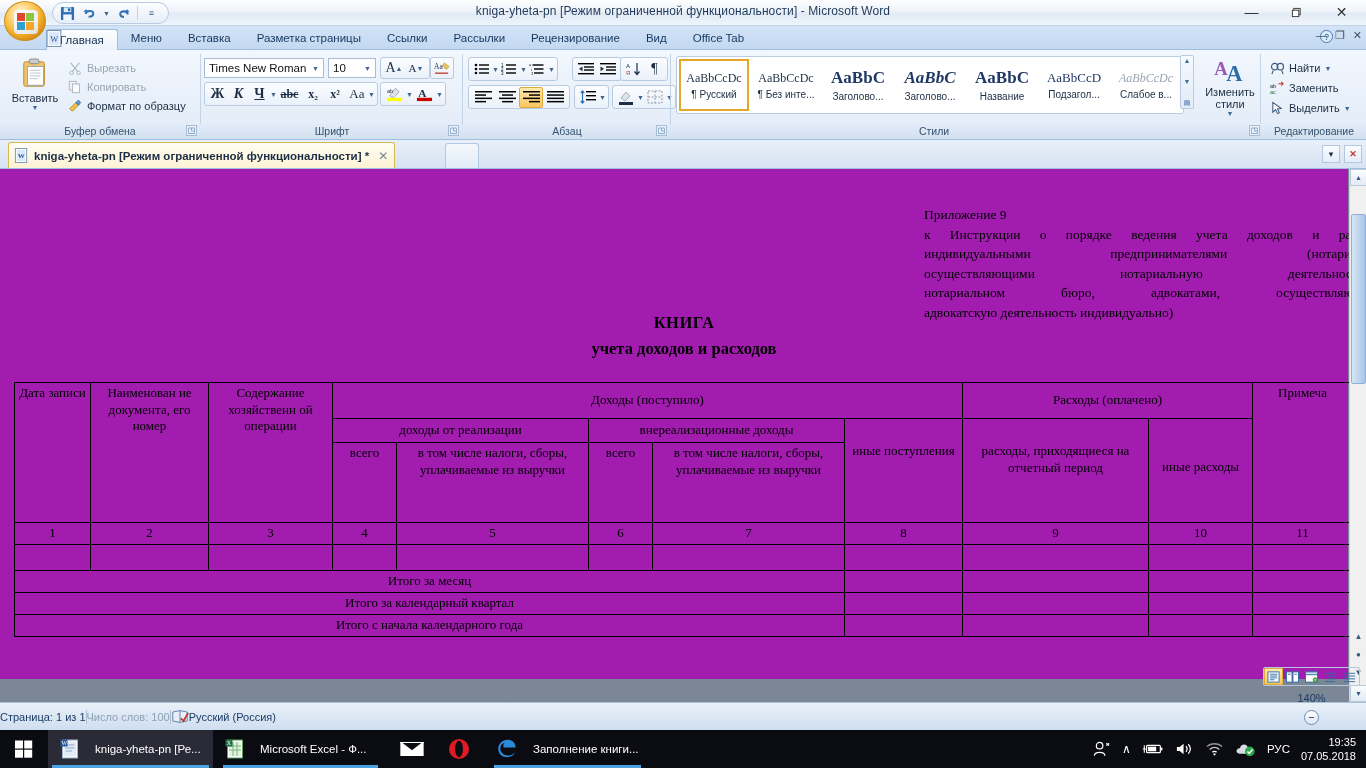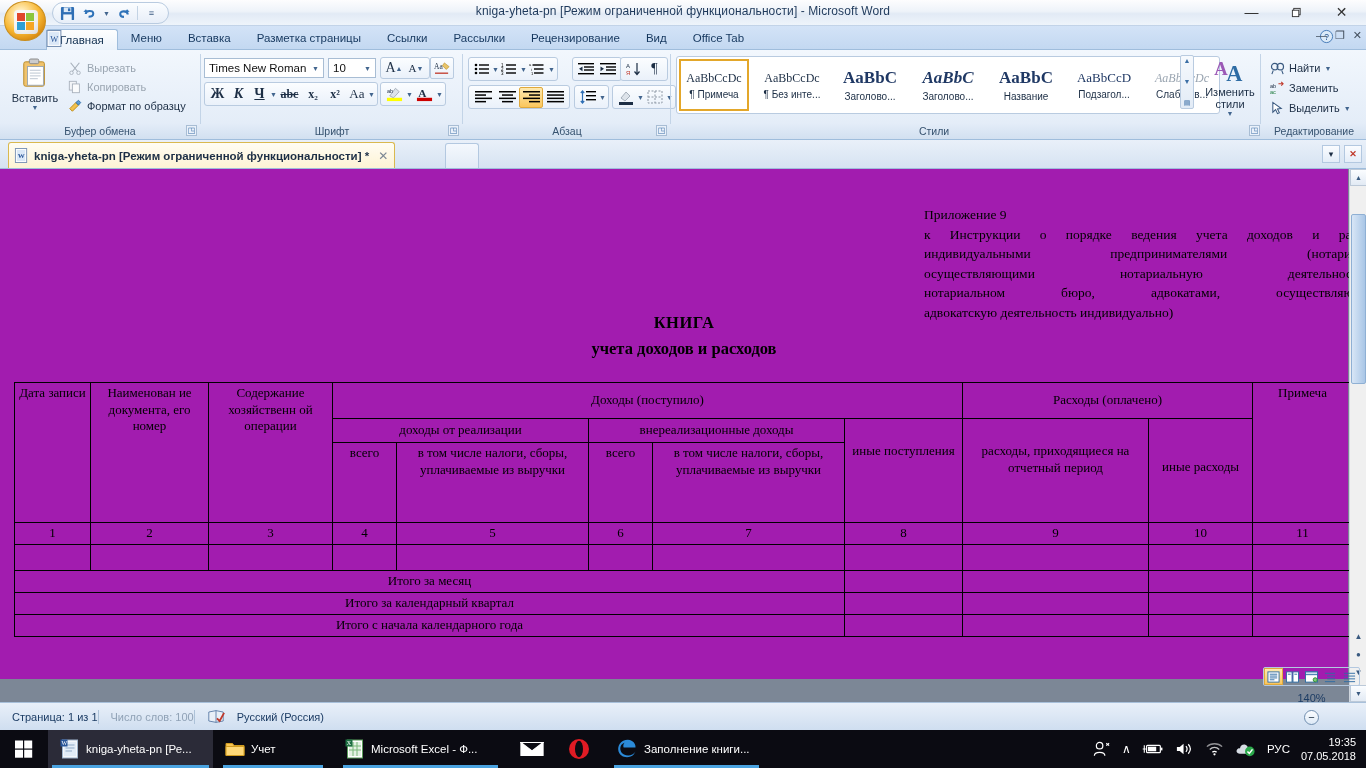--- a/index.html
+++ b/index.html
@@ -119,21 +119,21 @@
     font-size: 12px; color: #1c2e45;
   }
   .rbtn.on { background: linear-gradient(to bottom,#fde9b0,#fbc65c); border-color: #e0a93c; }
   .boxgrp {
     position: absolute; border: 1px solid #b9cbe0; border-radius: 3px;
     background: linear-gradient(to bottom,#fbfdff,#eaf1fa);
     display: flex; align-items: center; padding: 0 2px;
   }
 
   .styles-gallery {
-    position: absolute; left: 4px; top: 4px; display: flex; gap: 8px;
+    position: absolute; left: 4px; top: 4px; display: flex; gap: 2px;
     border: 1px solid #b9cbe0; border-radius: 3px; background: #fff; padding: 2px;
   }
   .style-cell {
     width: 70px; height: 52px; background: #fff; border: 1px solid #fff;
     display: flex; flex-direction: column; align-items: center; justify-content: center;
     cursor: pointer; overflow: hidden;
   }
   .style-cell.sel { border: 2px solid #e3a72a; background: #fff; }
   .style-samp { font-family: "Liberation Serif", serif; color: #1f3864; white-space: nowrap; }
   .style-name { font-size: 10px; color: #1c2e45; white-space: nowrap; margin-top: 3px; }
@@ -248,21 +248,21 @@
   }
 
   
   .statusbar {
     position: absolute; left: 0; top: 702px; width: 1366px; height: 28px;
     background: linear-gradient(to bottom,#e9f0f9,#cfdef0);
     border-top: 1px solid #a8c0da;
     display: flex; align-items: center;
     font-size: 11px; color: #1c3c64;
   }
-  .sb-item { padding: 0 0; display: flex; align-items: center; gap: 5px; cursor: pointer; height: 20px; margin-left: 12px; }
+  .sb-item { padding: 0 0; display: flex; align-items: center; gap: 5px; cursor: pointer; height: 20px; }
   .sb-item.dim { color: #90a2b6; }
   .sb-sep { width: 1px; height: 14px; background: #adc2d8; }
   .sb-right { position: absolute; right: 6px; display: flex; align-items: center; gap: 6px; flex-direction: column; }
   .viewbtn {
     width: 19px; height: 17px; border: 1px solid transparent;
     display: flex; align-items: center; justify-content: center; cursor: pointer;
   }
   .viewbtn.sel { background: linear-gradient(to bottom,#fde9b0,#fbc65c); border-color: #e0a93c; }
   .zoom-track { position: relative; width: 96px; height: 14px; display: flex; align-items: center; }
   .zoom-line { position: absolute; left: 0; top: 7px; width: 96px; height: 1px; background: #7e97b4; }
@@ -279,21 +279,21 @@
   }
 
   
   .taskbar {
     position: absolute; left: 0; top: 730px; width: 1366px; height: 38px;
     background: #0b0b12;
     display: flex; align-items: center;
   }
   .startbtn { width: 48px; height: 38px; display: flex; align-items: center; justify-content: center; cursor: pointer; }
   .tbitem {
-    height: 38px; display: flex; align-items: center; gap: 6px;
+    height: 38px; display: flex; align-items: center; gap: 15px;
     padding: 0 12px; cursor: pointer; position: relative;
     color: #fff; font-size: 11.5px; white-space: nowrap;
   }
   .tbitem.active { background: #2b2b38; }
   .tbitem.active::after {
     content:''; position: absolute; left: 4px; right: 4px; bottom: 0; height: 3px; background: #4aa3e0;
   }
   .tbitem.open::after {
     content:''; position: absolute; left: 10px; right: 10px; bottom: 0; height: 3px; background: #4aa3e0;
   }
@@ -624,21 +624,21 @@
     </div>
     <div class="grp-label">Абзац</div>
     <div class="dlg-launcher">◳</div>
   </div>
   <div class="grp-sep" style="left:670px;"></div>
 
   <div class="grp" style="left:672px; width:524px;">
     <div class="styles-gallery">
         <div class="style-cell sel">
           <div class="style-samp" style="font-size: 12px; font-weight: normal; font-style: normal; color: rgb(28, 46, 69);">AaBbCcDc</div>
-          <div class="style-name">¶ Примеча</div>
+          <div class="style-name">¶ Русский</div>
         </div>
         <div class="style-cell">
           <div class="style-samp" style="font-size: 12px; font-weight: normal; font-style: normal; color: rgb(28, 46, 69);">AaBbCcDc</div>
           <div class="style-name">¶ Без инте...</div>
         </div>
         <div class="style-cell">
           <div class="style-samp" style="font-size: 17px; font-weight: bold; font-style: normal; color: rgb(31, 56, 100);">AaBbC</div>
           <div class="style-name">Заголово...</div>
         </div>
         <div class="style-cell">
@@ -925,27 +925,20 @@
       <rect x="4" y="3" width="12" height="14" fill="#e2ecf7"></rect>
       <line x1="5.5" y1="6" x2="14.5" y2="6" stroke="#8fa9c6"></line>
       <line x1="5.5" y1="9" x2="14.5" y2="9" stroke="#8fa9c6"></line>
       <line x1="5.5" y1="12" x2="12" y2="12" stroke="#8fa9c6"></line>
       <rect x="0.5" y="0.5" width="7" height="7" fill="#2a5699"></rect>
       <text x="1.5" y="6.3" font-size="6" fill="#fff" font-family="Liberation Serif, serif">W</text>
     </svg>
     <span>kniga-yheta-pn [Ре...</span>
   </div>
 
-  <div class="tbitem open" style="min-width:120px">
-    <svg width="20" height="18" viewBox="0 0 20 18">
-      <path d="M1 3.5 L7.5 3.5 L9 5.5 L19 5.5 L19 15.5 L1 15.5 Z" fill="#f6c453" stroke="#d19c20"></path>
-      <path d="M1 6.5 L19 6.5 L19 15.5 L1 15.5 Z" fill="#ffd978" stroke="#d19c20"></path>
-    </svg>
-    <span>Учет</span>
-  </div>
 
   <div class="tbitem open" style="min-width:175px">
     <svg width="20" height="20" viewBox="0 0 20 20">
       <rect x="2.5" y="1" width="15" height="18" fill="#fff" stroke="#5a9e5a"></rect>
       <rect x="4" y="3" width="12" height="14" fill="#e3f2e3"></rect>
       <line x1="4" y1="7" x2="16" y2="7" stroke="#79b779"></line>
       <line x1="4" y1="11" x2="16" y2="11" stroke="#79b779"></line>
       <line x1="8" y1="3" x2="8" y2="17" stroke="#79b779"></line>
       <line x1="12" y1="3" x2="12" y2="17" stroke="#79b779"></line>
       <rect x="0.5" y="0.5" width="7" height="7" fill="#1d6f42"></rect>

